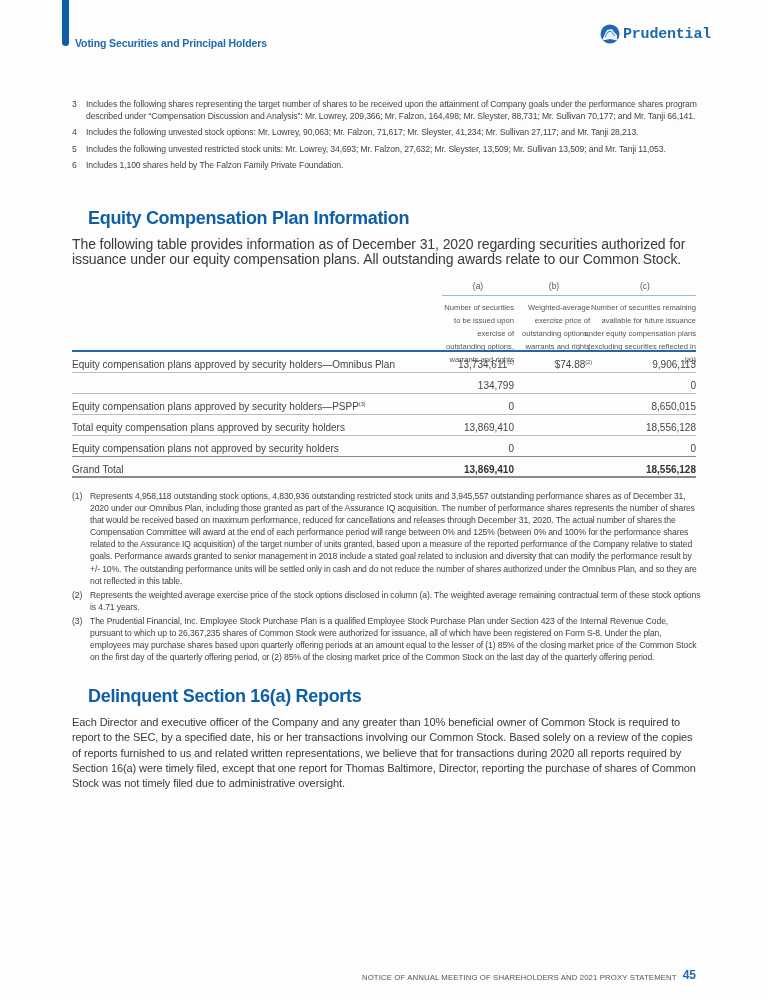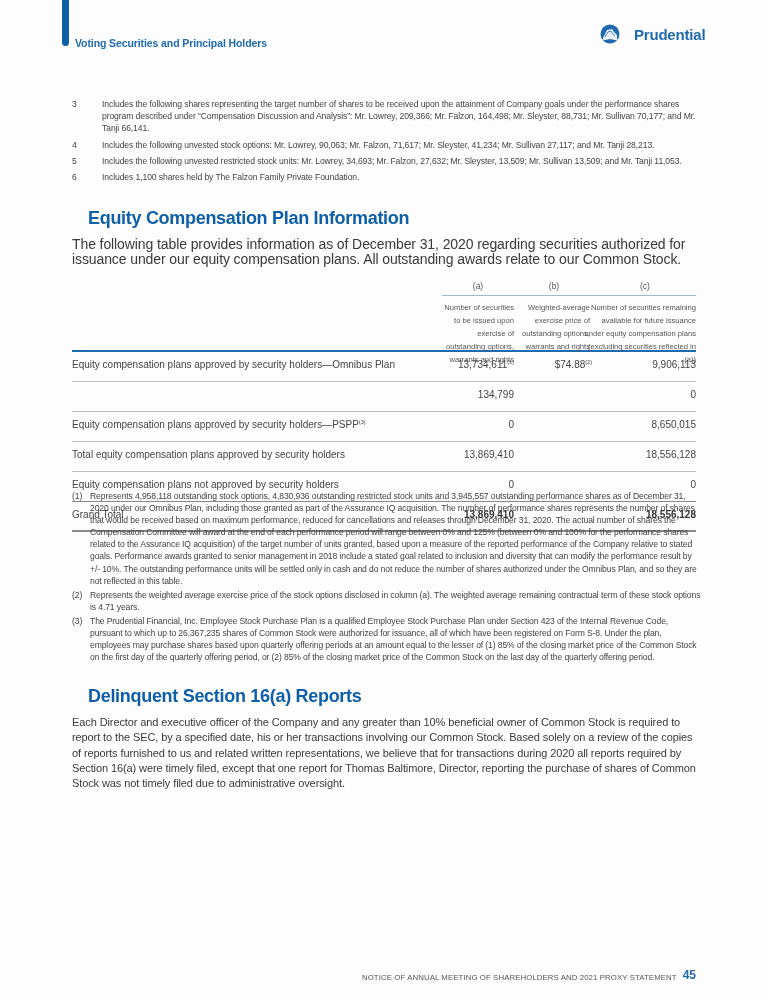--- a/index.html
+++ b/index.html
@@ -4,44 +4,44 @@
 <style>
   * { box-sizing: border-box; margin: 0; padding: 0; }
   html, body { width: 768px; height: 1000px; background: #fdfdfd; overflow: hidden; }
   body { position: relative; font-family: "Liberation Sans", sans-serif; color: #3a3a3a; }
 
   .accent-bar { position: absolute; left: 62px; top: 0; width: 7px; height: 46px; background: #0e5fa8; border-radius: 0 0 4px 4px; }
   .section-header { position: absolute; left: 75px; top: 37px; font-size: 10.5px; font-weight: bold; color: #1f6aae; letter-spacing: -0.1px; }
 
   .logo { position: absolute; left: 600px; top: 24px; display: flex; align-items: center; }
   .logo-mark { width: 20px; height: 20px; }
-  .logo-text { font-family: Liberation Sans, sans-serif; font-weight: bold; font-size: 15px; color: #1f6aae; margin-left: 14px; letter-spacing: -0.2px; }
+  .logo-text { font-family: Liberation Mono, monospace; font-weight: bold; font-size: 15px; color: #1f6aae; margin-left: 3px; letter-spacing: -0.2px; }
 
   .notes-top { position: absolute; left: 72px; top: 98px; width: 625px; }
   .note { display: flex; font-size: 8.6px; line-height: 12.2px; color: #444; margin-bottom: 4px; letter-spacing: -0.1px; }
   .note-num { width: 14px; flex-shrink: 0; }
-  .note-text { flex: 1; margin-left: 16px; }
+  .note-text { flex: 1; }
 
   h2 { font-size: 18px; font-weight: bold; color: #0e5fa8; letter-spacing: -0.3px; margin-left: 16px; }
   .h-equity { position: absolute; left: 72px; top: 208px; }
   .intro { position: absolute; left: 72px; top: 237px; width: 630px; font-size: 14px; line-height: 15px; color: #3a3a3a; letter-spacing: -0.1px; }
 
   .table { position: absolute; left: 72px; top: 279px; width: 624px; }
   .col-letters { position: relative; height: 17px; border-bottom: 1px solid #9bbcd9; margin-left: 370px; }
   .col-letter { position: absolute; top: 2px; font-size: 8.5px; color: #555; text-align: center; }
   .col-letter.a { left: 0; width: 72px; }
   .col-letter.b { left: 76px; width: 72px; }
   .col-letter.c { left: 152px; width: 102px; }
   .col-heads { position: relative; height: 56px; border-bottom: 2px solid #1f6aae; }
   .col-head { position: absolute; top: 5px; font-size: 7.6px; line-height: 13px; color: #555; text-align: right; font-family: "Liberation Sans Narrow", "Liberation Sans", sans-serif; }
   .col-head.a { left: 366px; width: 76px; }
   .col-head.b { left: 446px; width: 72px; }
   .col-head.c { left: 512px; width: 112px; }
 
-  .trow { position: relative; height: 30px; border-bottom: 1px solid #bdbdbd; font-size: 10px; color: #444; }
+  .trow { position: relative; height: 21px; border-bottom: 1px solid #bdbdbd; font-size: 10px; color: #444; }
   .trow.total { border-bottom: 2px solid #8a8a8a; font-weight: bold; color: #333; }
   .cell { position: absolute; top: 7px; white-space: nowrap; }
   .cell.label { left: 0; }
   .cell.a { right: 182px; text-align: right; }
   .cell.b { right: 104px; text-align: right; }
   .cell.c { right: 0; text-align: right; }
   sup { font-size: 5.5px; vertical-align: 4px; }
   .trow.grand .label { font-weight: normal; color: #444; }
 
   .footnotes { position: absolute; left: 72px; top: 490px; width: 630px; }

